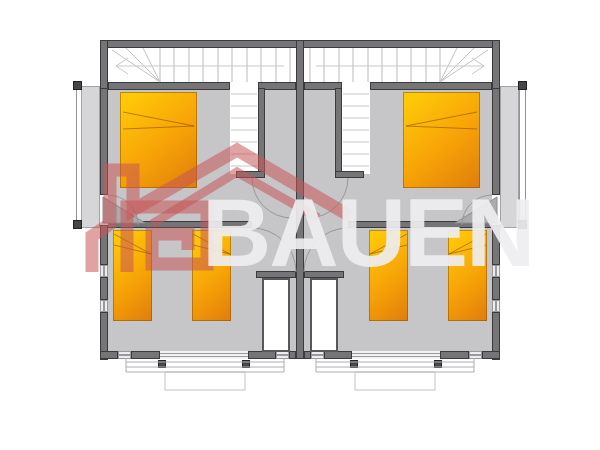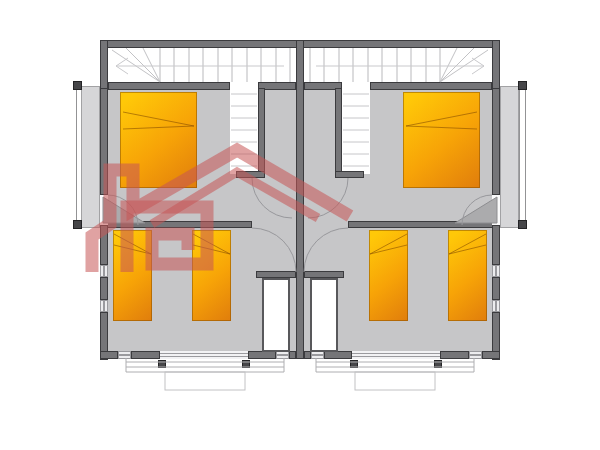--- a/index.html
+++ b/index.html
@@ -172,14 +172,15 @@
       <path d="M486 234L449 254M486 245L449 254"></path>
     </g>
 
     <g stroke="rgba(199,86,86,0.55)" stroke-width="13" fill="none" stroke-linecap="butt" stroke-linejoin="miter">
       <path d="M92 272L92 236L110 224L110 170L133 170L133 210L237 150L350 216"></path>
       <path d="M152 224L237 172L318 218" stroke-width="9"></path>
       <path d="M127 272L127 207L207 207L207 264L152 264L152 234L188 234L188 250"></path>
     </g>
   </svg>
 
+  <div class="wm-brand">BAUEN</div>
 
 </div>
 
 </body></html>

